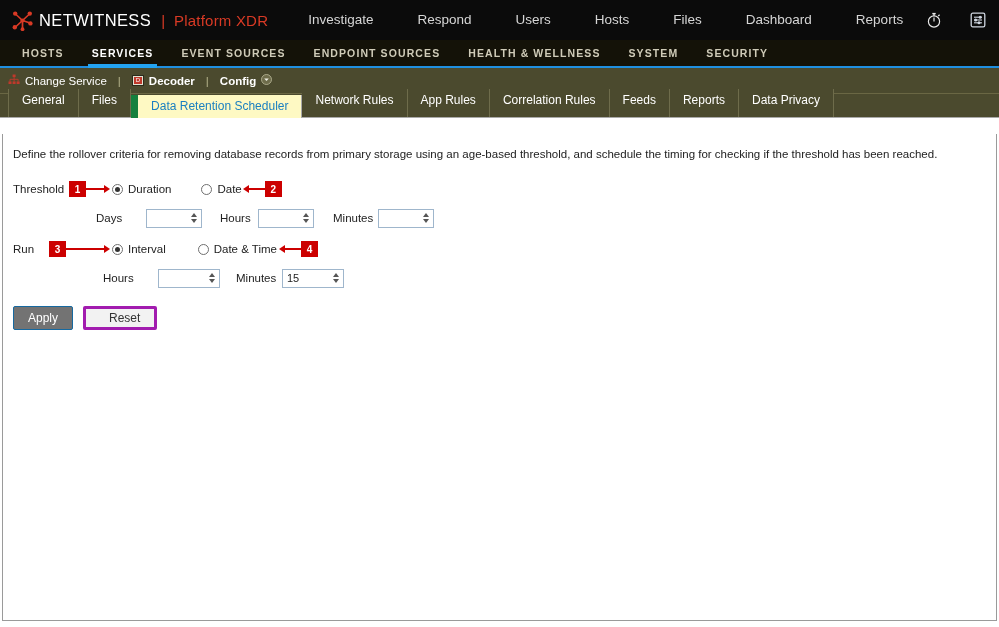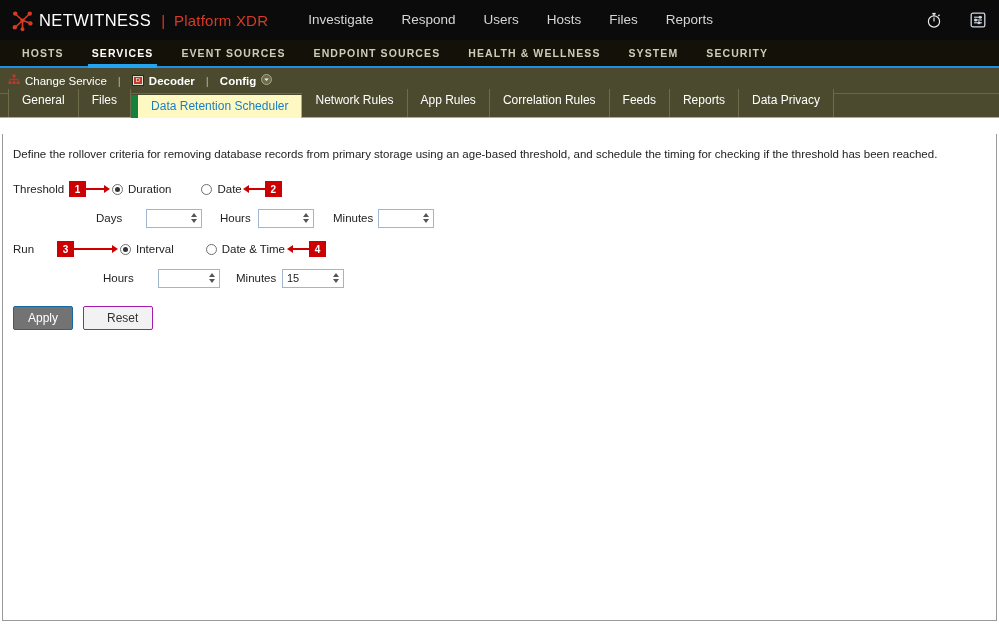--- a/index.html
+++ b/index.html
@@ -21,21 +21,21 @@
   }
   .logo-wrap { display:flex; align-items:center; gap:6px; margin-right: 26px; }
   .logo-mark { width: 21px; height: 21px; position: relative; flex: none; }
   .brand-name {
     color: #ffffff; font-size: 16.5px; letter-spacing: .4px;
     font-family: "Liberation Sans", sans-serif; font-weight: 400;
   }
   .brand-sep { color:#d93a25; font-size:15px; margin:0 3px 0 4px; }
   .brand-sub { color:#d93a25; font-size:15px; letter-spacing:.2px; }
 
-  .topnav { display:flex; align-items:center; gap: 0px; }
+  .topnav { display:flex; align-items:center; gap: 16px; }
   .topnav a {
     color: #d6d6d6; font-size: 13.5px; text-decoration: none;
     padding: 0 14px; line-height: 40px; white-space: nowrap;
   }
   .top-right { position:absolute; right: 10px; top:0; height:40px; display:flex; align-items:center; gap: 22px; }
   .icon-btn { width: 22px; height: 22px; display:flex; align-items:center; justify-content:center; cursor:pointer; }
 
   
   .subnav {
     height: 28px; background: #141208;
@@ -150,21 +150,21 @@
   .chev-up { border-bottom:4px solid #555; margin-bottom:2px; }
   .chev-dn { border-top:4px solid #555; }
 
   .btn-row { display:flex; align-items:center; gap: 10px; margin-top: 16px; }
   .btn {
     font-size: 12px; height: 24px; padding: 0 14px;
     display:inline-flex; align-items:center; justify-content:center;
     cursor:pointer; border-radius: 2px;
   }
   .btn-apply { background:#737373; color:#fff; border:1px solid #1669a0; }
-  .btn-reset { background:#f2f2f2; color:#333; border:1px solid #a21caf;padding-left:23px; }
+  .btn-reset { background:#f2f2f2; color:#333; border:3px solid #a21caf;padding-left:23px; }
 </style>
 </head>
 <body>
 
 <div class="app">
 
   <div class="topbar">
     <div class="logo-wrap">
       <span class="logo-mark">
         <svg width="21" height="21" viewBox="0 0 21 21">
@@ -187,20 +187,21 @@
       <span class="brand-sep">|</span>
       <span class="brand-sub">Platform XDR</span>
     </div>
 
     <div class="topnav">
       <a href="#">Investigate</a>
       <a href="#">Respond</a>
       <a href="#">Users</a>
       <a href="#">Hosts</a>
       <a href="#">Files</a>
+      <a href="#">Dashboard</a>
       <a href="#">Reports</a>
     </div>
 
     <div class="top-right">
       <span class="icon-btn">
         <svg width="18" height="18" viewBox="0 0 18 18">
           <circle cx="9" cy="10.5" r="5.6" fill="none" stroke="#e8e8e8" stroke-width="1.2"></circle>
           <line x1="9" y1="10.5" x2="9" y2="6.6" stroke="#e8e8e8" stroke-width="1.2"></line>
           <line x1="7.3" y1="2.6" x2="10.7" y2="2.6" stroke="#e8e8e8" stroke-width="1.4"></line>
           <line x1="9" y1="2.6" x2="9" y2="4.8" stroke="#e8e8e8" stroke-width="1.4"></line>
@@ -332,21 +333,21 @@
       <span class="spinner">
         <span class="val"></span>
         <span class="steppers">
             <span class="chev-up"></span>
             <span class="chev-dn"></span>
           </span>
       </span>
     </div>
 
     <div class="form-row" style="margin-top:8px">
-      <span class="lbl lbl-run" style="width:44px">Run</span>
+      <span class="lbl lbl-run" style="width:36px">Run</span>
 
       <span class="badge">3</span>
       <span class="arrow">
         <span class="shaft" style="width:38px"></span>
           <span class="head-r"></span>
       </span>
 
       <label class="radio" style="margin-left:2px">
         <span class="rd on"></span>
         <span>Interval</span>

